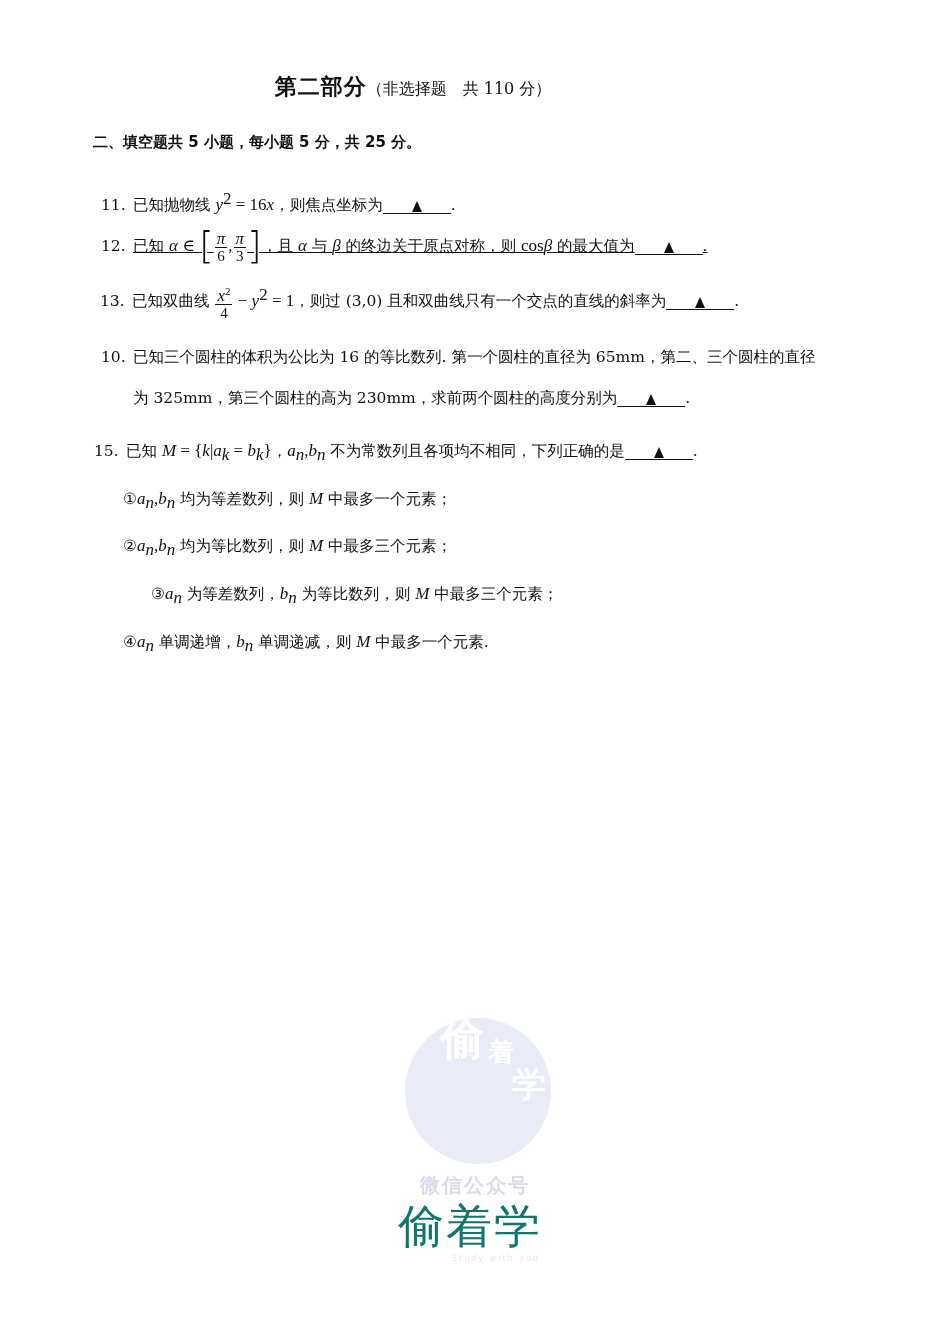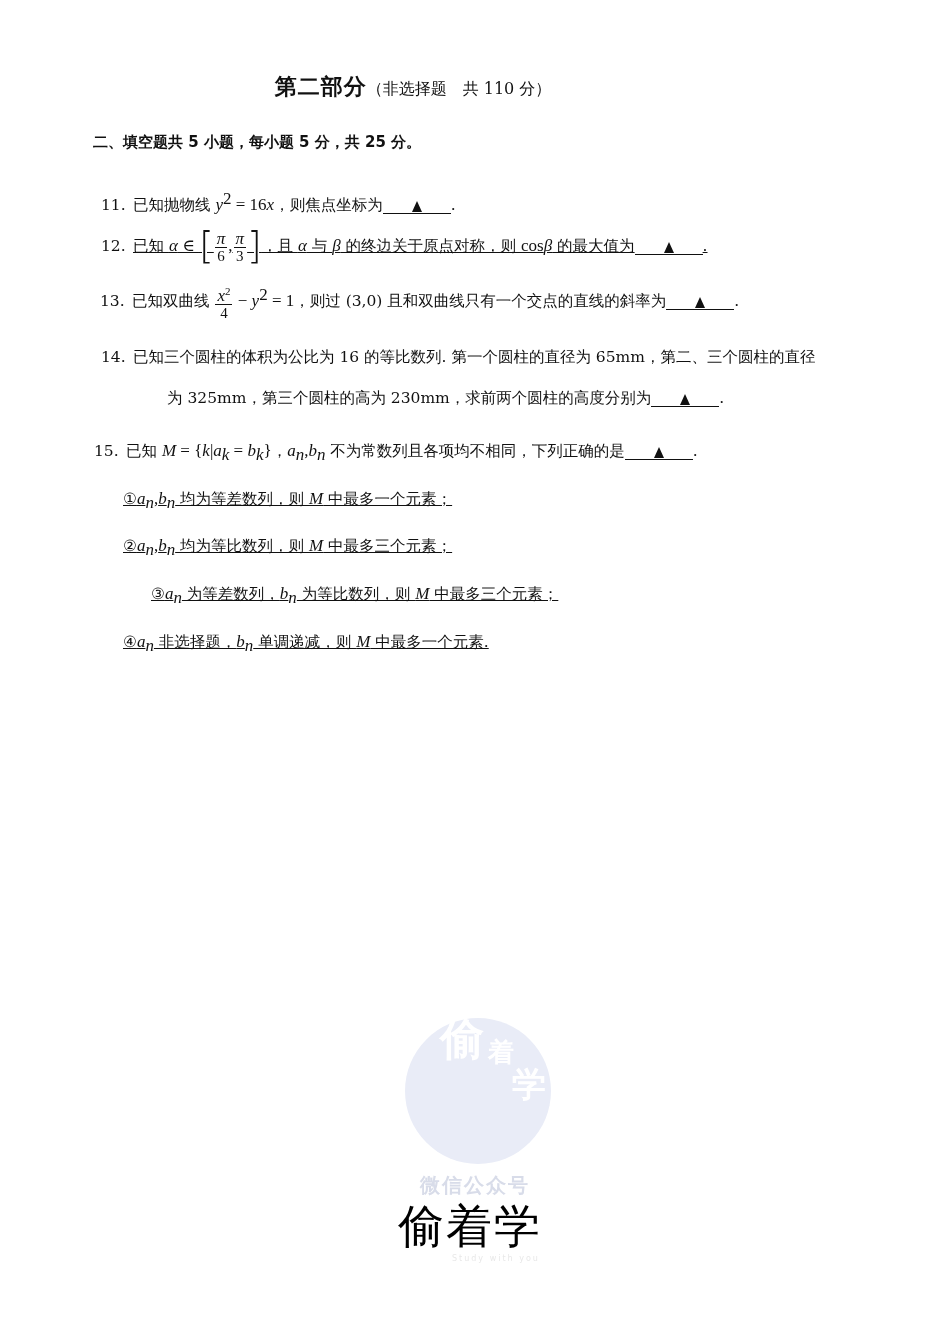--- a/index.html
+++ b/index.html
@@ -20,25 +20,25 @@
       display: inline-block; width: 68px; border-bottom: 1.5px solid #111; text-align: center;
       height: 17px; vertical-align: baseline; position: relative; top: 2px;
     }
     .tri { display: inline-block; width: 0; height: 0; border-left: 5.5px solid transparent; border-right: 5.5px solid transparent; border-bottom: 11px solid #111; margin-top: 4px; }
     .frac { display: inline-block; vertical-align: middle; text-align: center; font-family: "Liberation Serif", serif; font-size: 15px; line-height: 16px; margin: 0 1px; }
     .frac .n { display: block; border-bottom: 1.2px solid #111; padding: 0 2px; }
     .frac .d { display: block; padding: 0 2px; }
     .bracket { font-size: 38px; font-weight: 200; vertical-align: middle; font-family: "DejaVu Sans", sans-serif; line-height: 38px; position: relative; top: -2px; }
     sup { font-size: 11px; }
     sub { font-size: 11px; }
-    .opt { font-size: 15.5px; left: 123px; text-decoration: underline; }
+    .opt { font-size: 15.5px; left: 123px; }
     .wm-circle { position: absolute; left: 405px; top: 1018px; width: 146px; height: 146px; border-radius: 50%; background: #e9ecf7; }
     .wm-logo { position: absolute; color: #ffffff; font-family: "DejaVu Serif", serif; font-weight: bold; }
     .wm-label { position: absolute; left: 420px; top: 1172px; font-size: 20px; color: #d8dce9; letter-spacing: 2px; font-family: Liberation Sans, sans-serif; font-weight: bold; }
-    .wm-brand { position: absolute; left: 398px; top: 1196px; font-size: 46px; color: #000000; letter-spacing: 2px; font-family: "DejaVu Serif", serif; }
+    .wm-brand { position: absolute; left: 398px; top: 1196px; font-size: 46px; color: #0f766e; letter-spacing: 2px; font-family: "DejaVu Serif", serif; }
     .wm-tag { position: absolute; left: 452px; top: 1254px; font-size: 8px; color: #e8e8e8; letter-spacing: 2px; font-family: "DejaVu Sans", sans-serif; }
   </style>
 </head>
 <body>
 
 <div class="abs title">
   <span class="main">第二部分</span><span class="sub">（非选择题　共 110 分）</span>
 </div>
 
 <div class="abs section">二、填空题共 5 小题，每小题 5 分，共 25 分。</div>
@@ -49,41 +49,41 @@
 
 <div class="abs q" style="top:228px; left:101px;text-decoration:underline;">
   <span class="num">12.</span><span>已知 </span><span class="m">α</span><span class="mr"> ∈ </span><span class="bracket">[</span><span class="frac"><span class="n m">π</span><span class="d">6</span></span><span class="mr">,</span><span class="frac"><span class="n m">π</span><span class="d">3</span></span><span class="bracket">]</span><span>，且 </span><span class="m">α</span><span> 与 </span><span class="m">β</span><span> 的终边关于原点对称，则 </span><span class="mr">cos</span><span class="m">β</span><span> 的最大值为</span><span class="blank"><span class="tri"></span></span><span>.</span>
 </div>
 
 <div class="abs q" style="top:283px; left:100px;">
   <span class="num">13.</span><span>已知双曲线 </span><span class="frac"><span class="n"><span class="m">x</span><sup>2</sup></span><span class="d">4</span></span><span class="mr"> − </span><span class="m">y</span><sup class="mr">2</sup><span class="mr"> = 1</span><span>，则过 (3,0) 且和双曲线只有一个交点的直线的斜率为</span><span class="blank"><span class="tri"></span></span><span>.</span>
 </div>
 
 <div class="abs q" style="top:346px; left:101px;">
-  <span class="num">14.</span><span>已知三个圆柱的体积为公比为 16 的等比数列. 第一个圆柱的直径为 65mm，第二、三个圆柱的直径</span>
+  <span class="num">10.</span><span>已知三个圆柱的体积为公比为 16 的等比数列. 第一个圆柱的直径为 65mm，第二、三个圆柱的直径</span>
 </div>
-<div class="abs q" style="top:387px; left:133px;margin-left:34px;">
+<div class="abs q" style="top:387px; left:133px;">
   <span>为 325mm，第三个圆柱的高为 230mm，求前两个圆柱的高度分别为</span><span class="blank"><span class="tri"></span></span><span>.</span>
 </div>
 
 <div class="abs q" style="top:440px; left:94px;">
   <span class="num">15.</span><span>已知 </span><span class="m">M</span><span class="mr"> = {</span><span class="m">k</span><span class="mr">|</span><span class="m">a</span><sub class="m">k</sub><span class="mr"> = </span><span class="m">b</span><sub class="m">k</sub><span class="mr">}</span><span>，</span><span class="m">a</span><sub class="m">n</sub><span class="mr">,</span><span class="m">b</span><sub class="m">n</sub><span> 不为常数列且各项均不相同，下列正确的是</span><span class="blank"><span class="tri"></span></span><span>.</span>
 </div>
 
 <div class="abs q opt" style="top:488px;">
   <span>①</span><span class="m">a</span><sub class="m">n</sub><span class="mr">,</span><span class="m">b</span><sub class="m">n</sub><span> 均为等差数列，则 </span><span class="m">M</span><span> 中最多一个元素；</span>
 </div>
 <div class="abs q opt" style="top:535px;">
   <span>②</span><span class="m">a</span><sub class="m">n</sub><span class="mr">,</span><span class="m">b</span><sub class="m">n</sub><span> 均为等比数列，则 </span><span class="m">M</span><span> 中最多三个元素；</span>
 </div>
 <div class="abs q opt" style="top:583px;margin-left:28px;">
   <span>③</span><span class="m">a</span><sub class="m">n</sub><span> 为等差数列，</span><span class="m">b</span><sub class="m">n</sub><span> 为等比数列，则 </span><span class="m">M</span><span> 中最多三个元素；</span>
 </div>
 <div class="abs q opt" style="top:631px;">
-  <span>④</span><span class="m">a</span><sub class="m">n</sub><span> 非选择题，</span><span class="m">b</span><sub class="m">n</sub><span> 单调递减，则 </span><span class="m">M</span><span> 中最多一个元素.</span>
+  <span>④</span><span class="m">a</span><sub class="m">n</sub><span> 单调递增，</span><span class="m">b</span><sub class="m">n</sub><span> 单调递减，则 </span><span class="m">M</span><span> 中最多一个元素.</span>
 </div>
 
 <div class="wm-circle"></div>
 <div class="wm-logo" style="left:440px; top:1010px; font-size:44px;">偷</div>
 <div class="wm-logo" style="left:488px; top:1035px; font-size:26px;">着</div>
 <div class="wm-logo" style="left:512px; top:1062px; font-size:34px;">学</div>
 <div class="wm-label">微信公众号</div>
 <div class="wm-brand">偷着学</div>
 <div class="wm-tag">Study with you</div>
 

